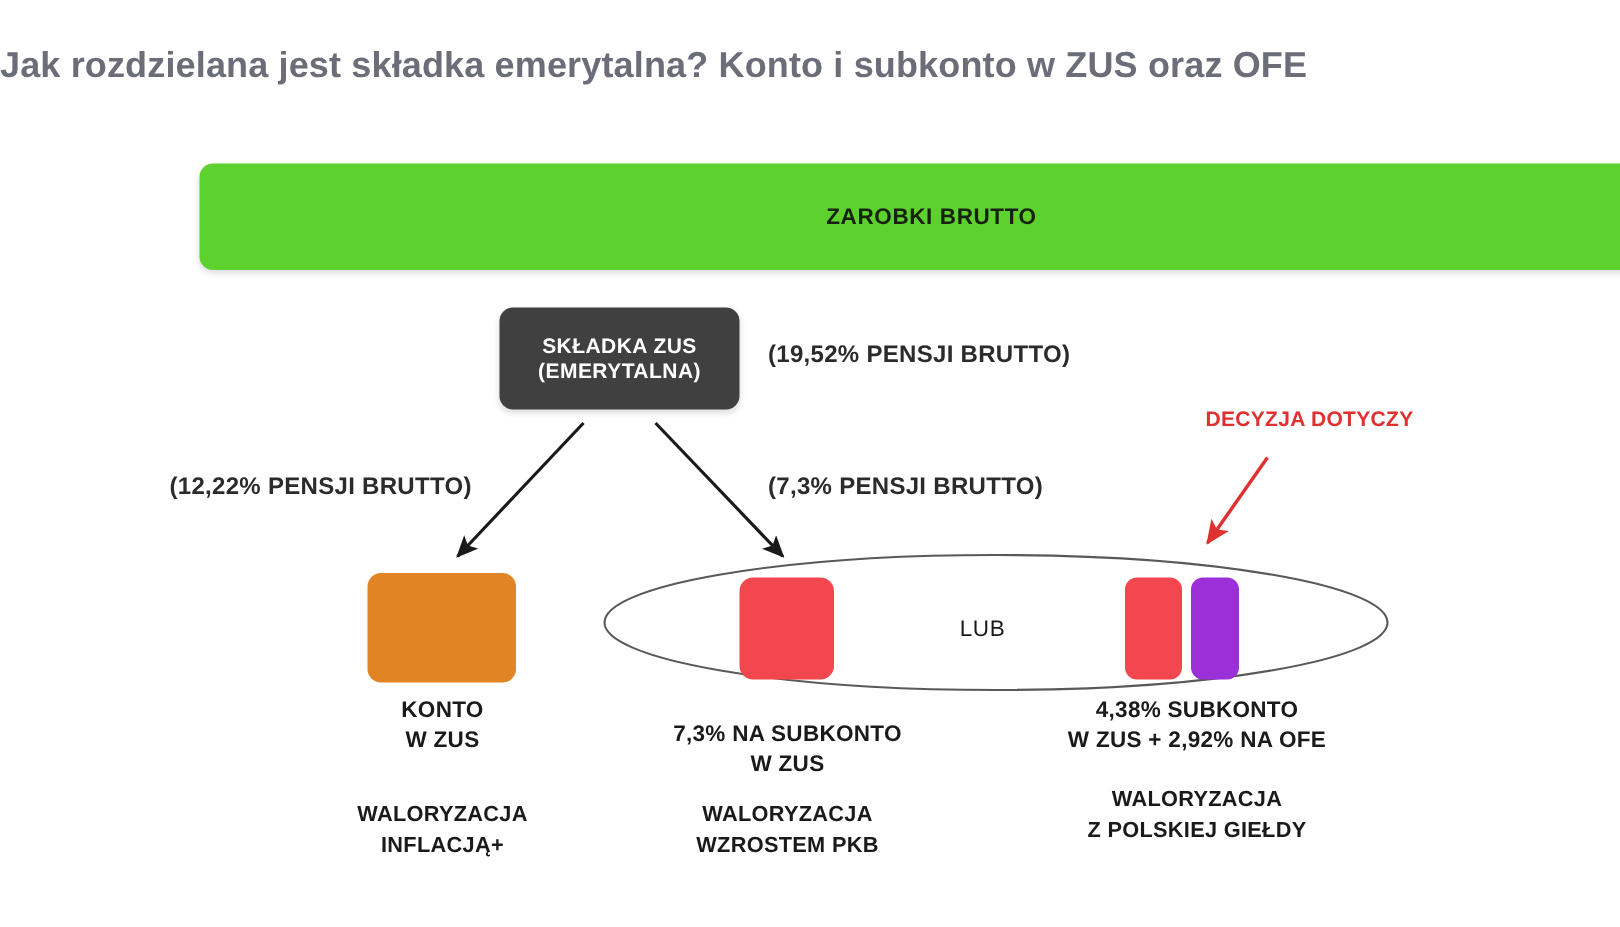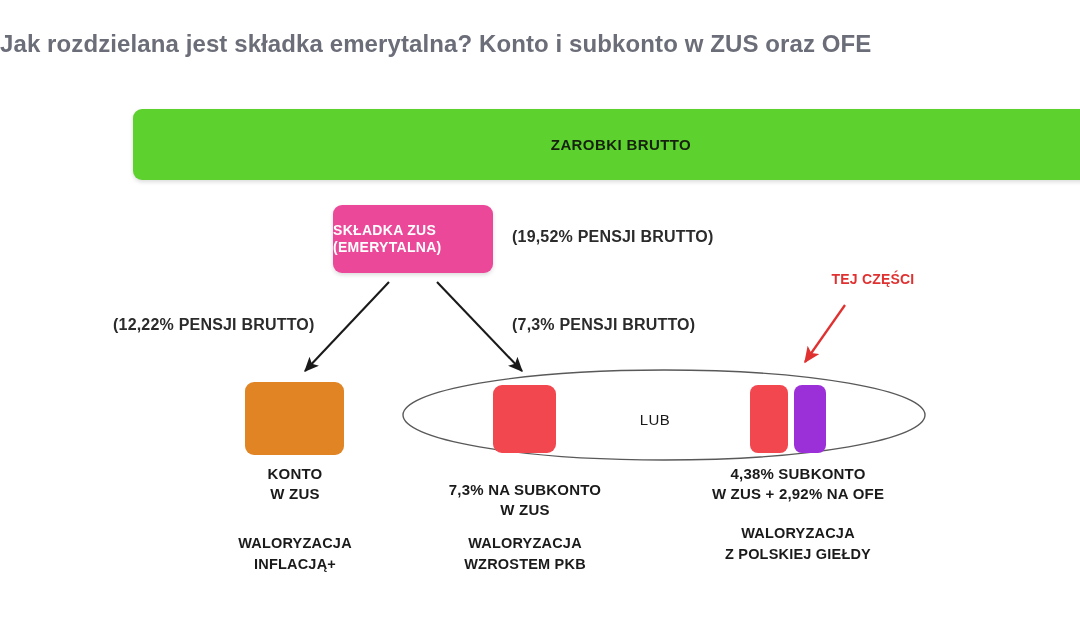--- a/index.html
+++ b/index.html
@@ -46,26 +46,26 @@
     font-size: 15px;
     font-weight: bold;
     letter-spacing: 0.4px;
   }
 
   #zus-contribution-box {
     left: 333px;
     top: 205px;
     width: 160px;
     height: 68px;
-    background: #ec4899;
+    background: #404040;
     border-radius: 9px;
     box-shadow: 0 2px 4px rgba(0,0,0,0.14);
     display: flex;
     flex-direction: column;
-    align-items: flex-start;
+    align-items: center;
     justify-content: center;
     line-height: 1.25;
   }
   #zus-contribution-box .ln {
     color: #ffffff;
     font-size: 14px;
     font-weight: bold;
     letter-spacing: 0.3px;
   }
 
@@ -176,21 +176,21 @@
   <div class="abs" id="zus-contribution-box">
     <span class="ln">SKŁADKA ZUS</span>
     <span class="ln">(EMERYTALNA)</span>
   </div>
 
   <div class="abs pct-note" id="total-percent-note">(19,52% PENSJI BRUTTO)</div>
   <div class="abs pct-note" id="left-percent-note">(12,22% PENSJI BRUTTO)</div>
   <div class="abs pct-note" id="right-percent-note">(7,3% PENSJI BRUTTO)</div>
 
   <div class="abs" id="decision-callout">
-    <div>TEJ CZĘŚCI</div>
+    <div>DECYZJA DOTYCZY</div>
   </div>
 
   <svg class="abs" id="diagram-svg" viewBox="0 0 1080 618">
     <defs>
       <marker id="arrow-black" markerWidth="9" markerHeight="9" refX="6.4" refY="3.1" orient="auto">
         <path d="M0,0 L7,3.1 L0,6.2 L1.6,3.1 Z" fill="#1a1a1a"></path>
       </marker>
       <marker id="arrow-red" markerWidth="9" markerHeight="9" refX="6.4" refY="3.1" orient="auto">
         <path d="M0,0 L7,3.1 L0,6.2 L1.6,3.1 Z" fill="#e03131"></path>
       </marker>

